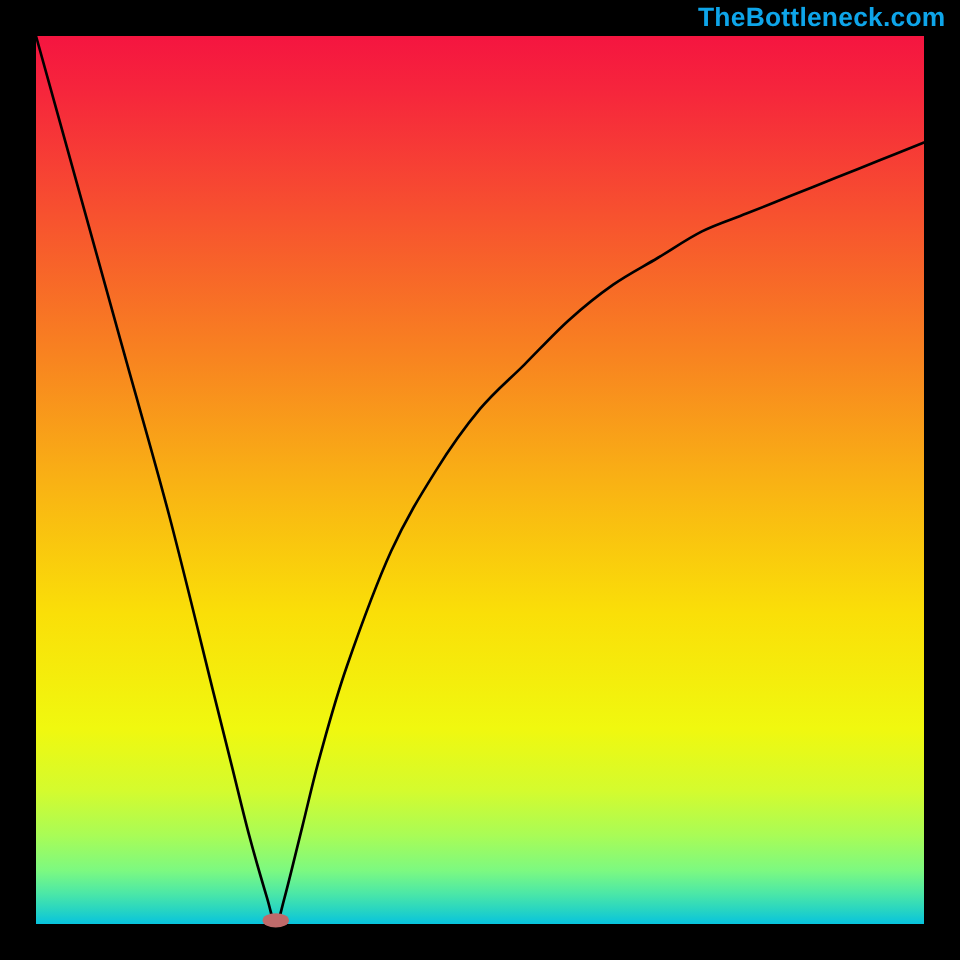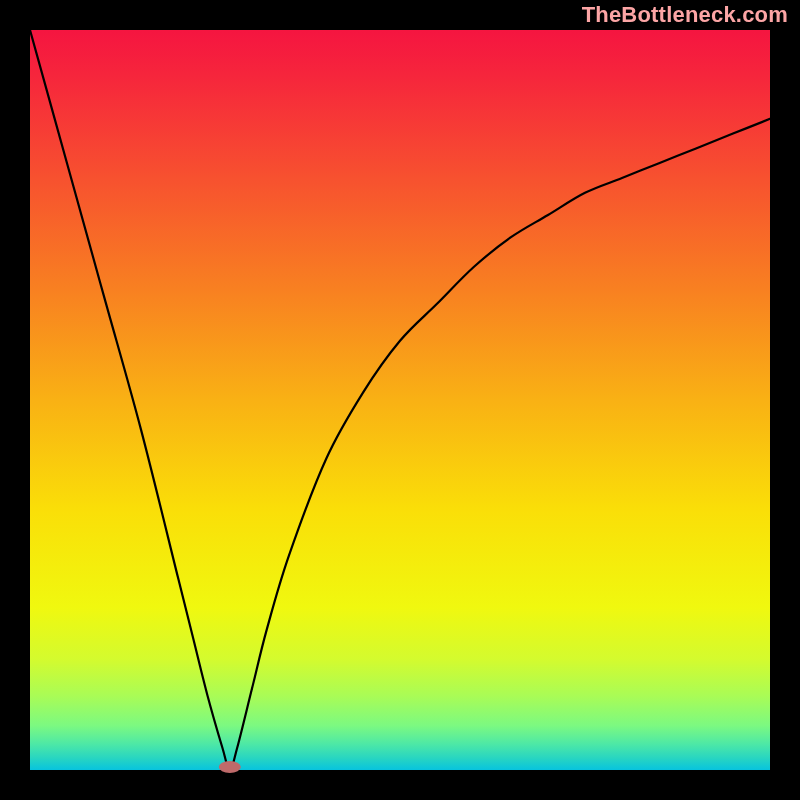--- a/index.html
+++ b/index.html
@@ -14,21 +14,21 @@
   .frame {
     position: relative;
     width: 800px;
     height: 800px;
     background: #000;
   }
   .watermark {
     position: absolute;
     top: 2px;
     right: 12px;
-    color: #fca5a5;
+    color: #0ea5e9;
     font-size: 22px;
     font-weight: 600;
     letter-spacing: 0.2px;
     z-index: 10;
     user-select: none;
   }
   svg {
     position: absolute;
     top: 0;
     left: 0;

